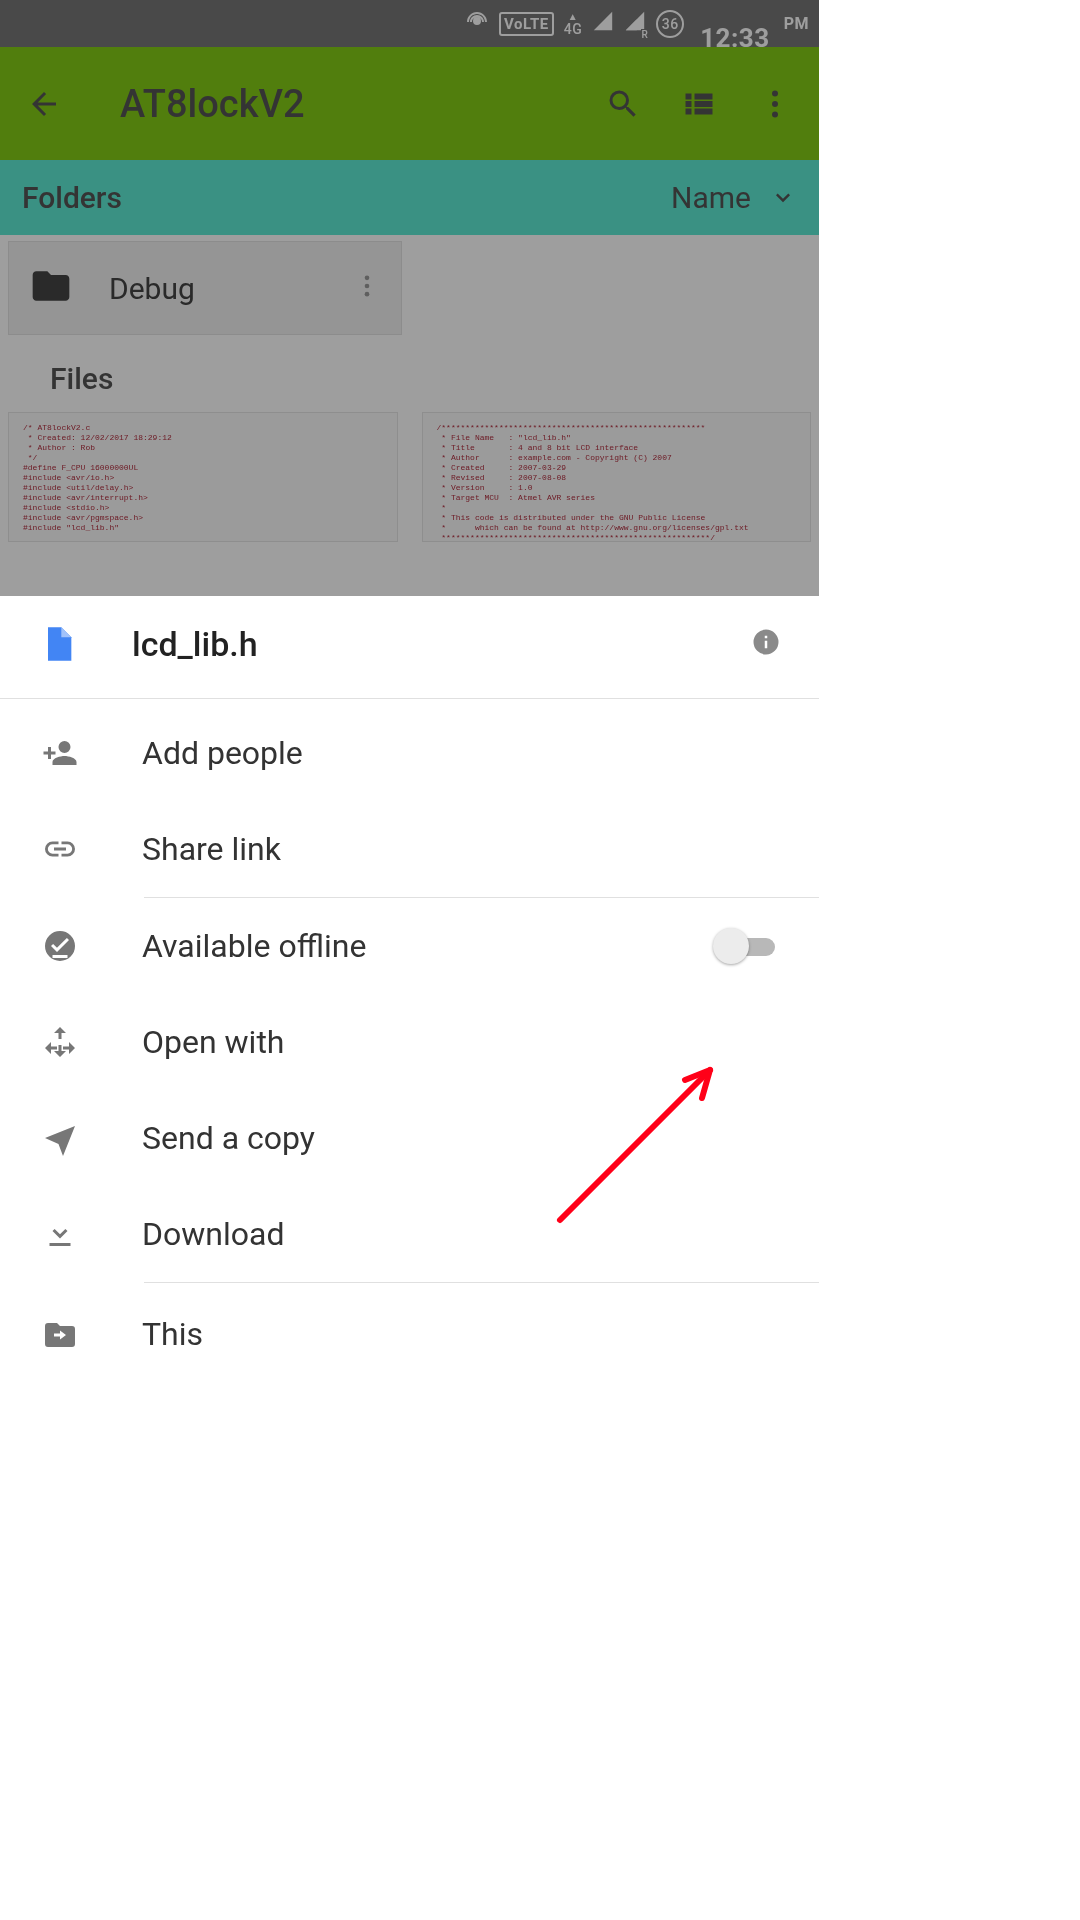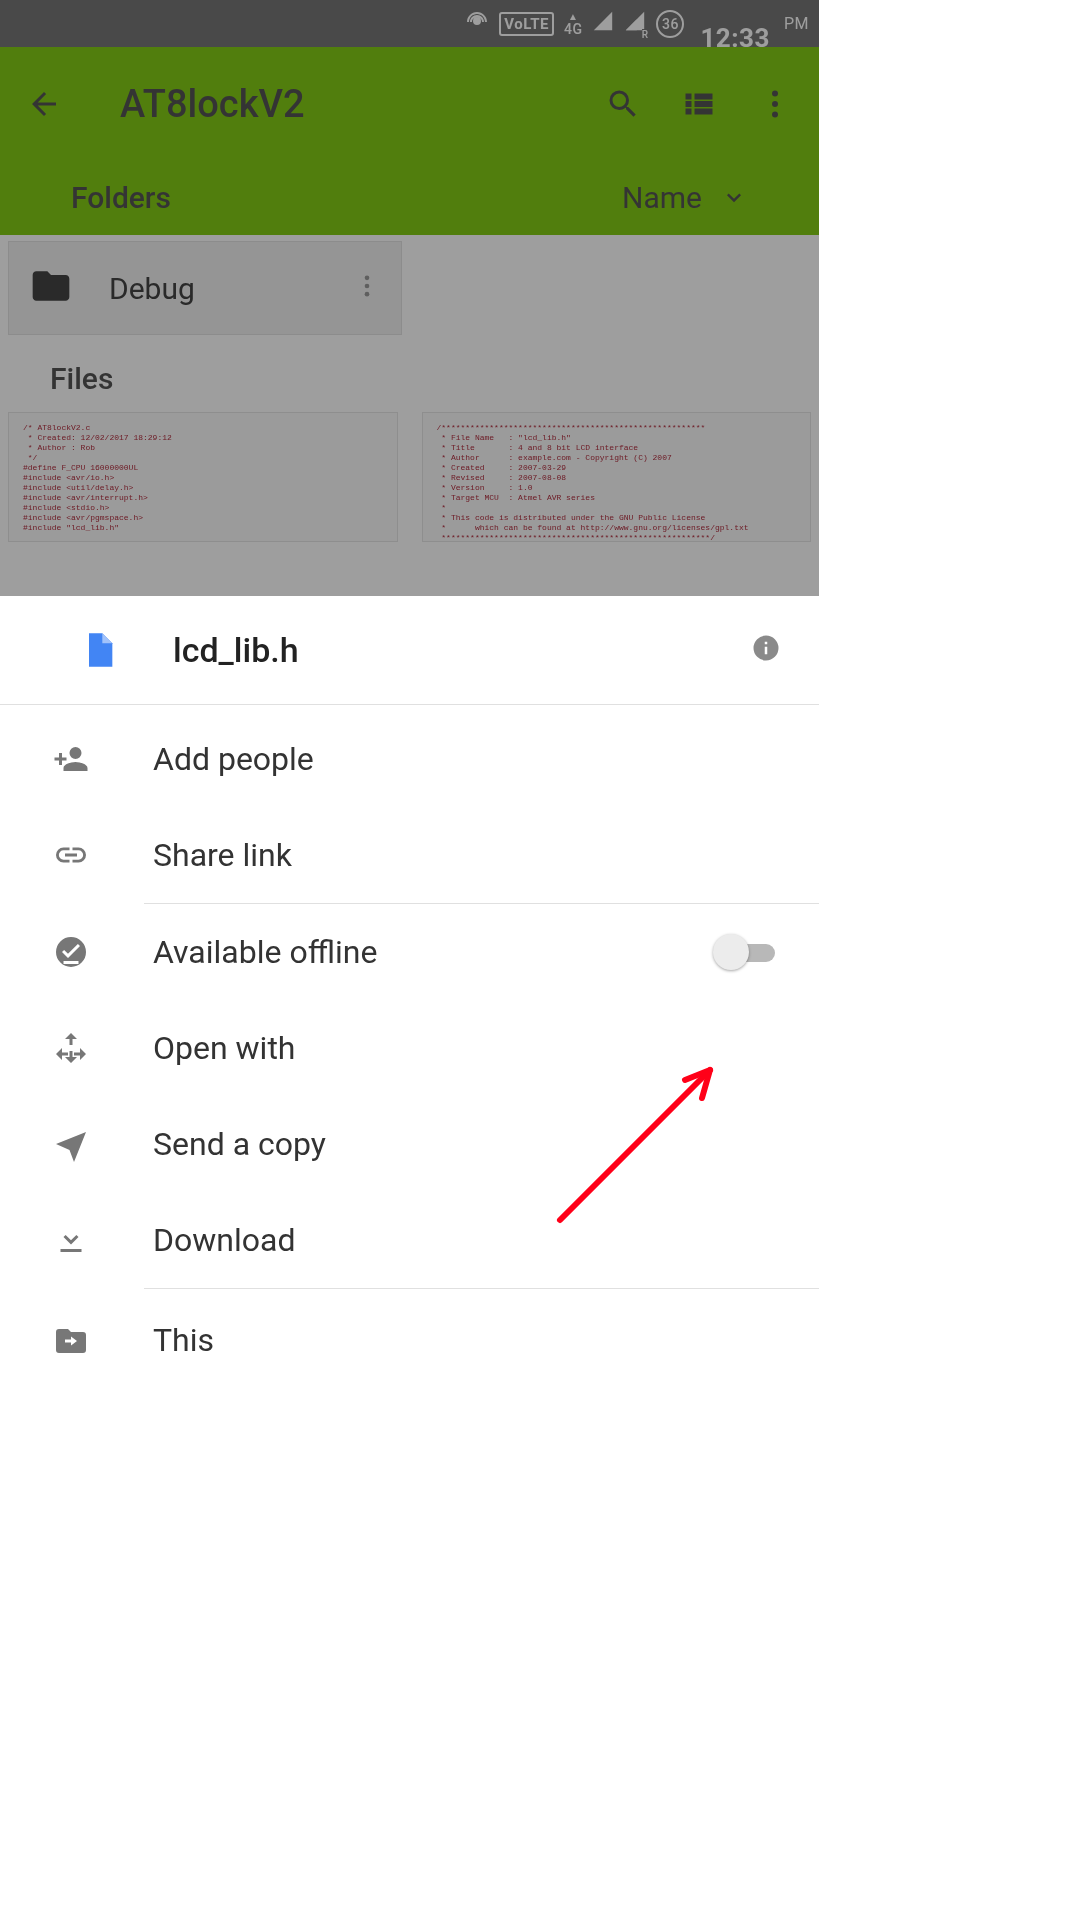--- a/index.html
+++ b/index.html
@@ -9,33 +9,33 @@
   
   .bg { position:absolute; inset:0; }
   .statusbar {
     height:47px; background:#777; color:#fff; display:flex; align-items:center; justify-content:flex-end;
     padding:0 10px; font-size:24px; font-weight:500; letter-spacing:0.5px;
   }
   .statusbar .icons { display:flex; align-items:center; gap:10px; }
   .statusbar svg { fill:#fff; }
   .volte { border:2px solid #fff; border-radius:3px; font-size:15px; padding:1px 3px; font-weight:700; }
   .time { font-size:26px; font-weight:700; margin-left:6px;margin-top:29px;}
-  .ampm { font-size:16px; margin-left:4px; font-weight:400;}
+  .ampm { font-size:16px; margin-left:4px; font-weight:700;}
   .batt-circle { width:28px; height:28px; border:2px solid #fff; border-radius:50%; display:flex; align-items:center; justify-content:center; font-size:14px;}
 
   .appbar {
     height:113px; background:#84cc16; display:flex; align-items:center; padding:0 20px;
     color:#555; gap:28px;
   }
   .appbar .title { font-size:38px; font-weight:500; color:#555; flex:1; margin-left:24px;}
   .appbar .act { width:48px; display:flex; justify-content:center;}
 
   .section-row {
-    display:flex; align-items:center; justify-content:space-between; padding:20px 71px;
-    color:#555; background:#84cc16;
+    display:flex; align-items:center; justify-content:space-between; padding:20px 22px;
+    color:#555; background:#5eead4;
   }
   .section-row .label { font-size:30px; font-weight:500; }
   .section-row .sort { display:flex; align-items:flex-start; gap:18px; font-size:30px; font-weight:400;}
 
   .folder-card {
     margin:6px 0 0 8px; width:394px; height:94px; background:#f1f1f1; border:1px solid #e2e2e2;
     display:flex; align-items:center; padding:0 20px; gap:36px; color:#444;
   }
   .folder-card .name { font-size:30px; flex:1;}
   .folder-card .dots { color:#888;}
@@ -49,32 +49,32 @@
   }
 
   .dim-overlay { position:absolute; inset:0; background:rgba(0,0,0,0.38); }
 
   
   .sheet {
     position:absolute; left:0; right:0; bottom:0; top:596px; background:#fff;
     display:flex; flex-direction:column;
   }
   .sheet-header {
-    display:flex; align-items:center; padding:30px 38px 30px 38px; gap:54px;margin-left:41px;
+    display:flex; align-items:center; padding:24px 38px 30px 38px; gap:54px;
   }
   .sheet-header .fname { font-size:34px; font-weight:500; color:#222; flex:1;}
   .file-icon-blue {
     width:40px; height:48px; position:relative;
   }
   .file-icon-blue svg { width:40px; height:48px;}
   .sheet-divider { height:1px; background:#e0e0e0; margin:0;}
   .sheet-divider.inset { margin-left:144px; }
 
   .item {
-    display:flex; align-items:center; height:96px; padding:0 44px 0 43px; gap:54px;
+    display:flex; align-items:center; height:96px; padding:0 44px 0 32px; gap:54px;
     font-size:32px; color:#333;
   }
   .item .icn { width:56px; display:flex; justify-content:center; align-items:center;}
   .item .icn svg { fill:#777; }
   .item .lbl { flex:1; }
   .gap { height:6px;}
 
   
   .toggle { width:60px; height:36px; position:relative; }
   .toggle .track { position:absolute; top:10px; left:0; right:0; height:18px; border-radius:9px; background:#b8b8b8;}

